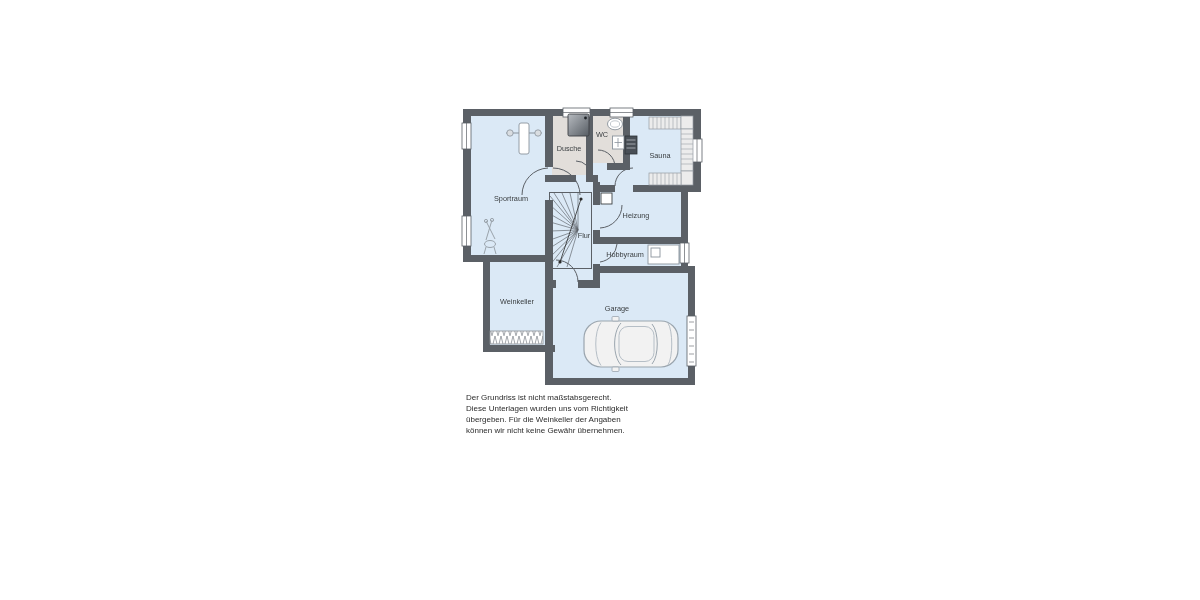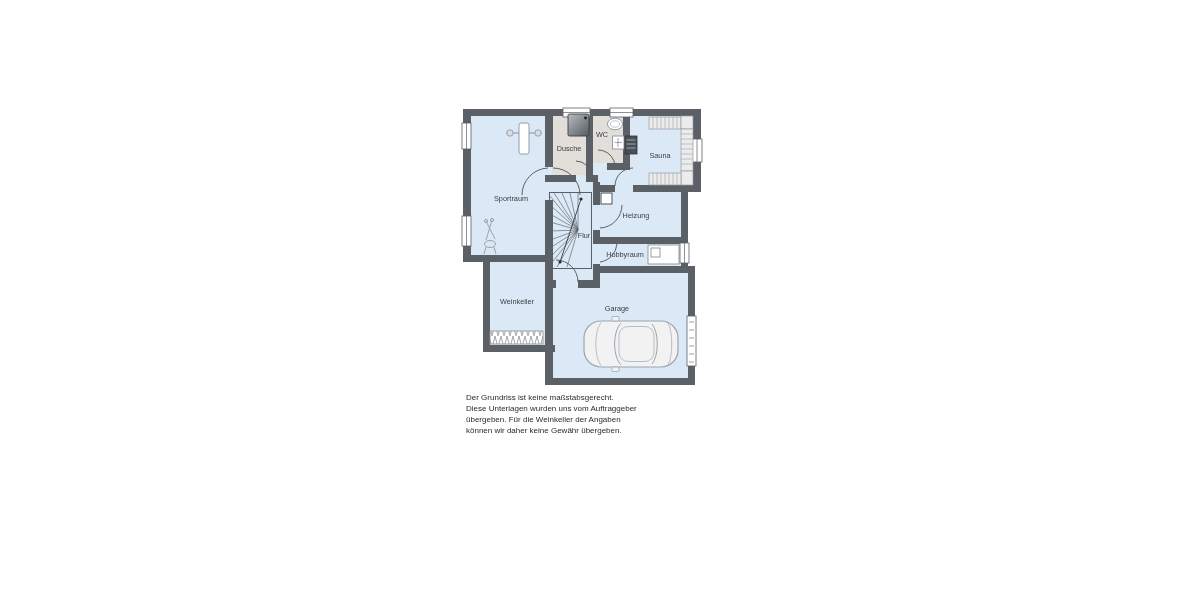--- a/index.html
+++ b/index.html
@@ -247,18 +247,18 @@
       <text class="room-label" x="660" y="158">Sauna</text>
       <text class="room-label" x="636" y="218">Heizung</text>
       <text class="room-label" x="584" y="238">Flur</text>
       <text class="room-label" x="625" y="257">Hobbyraum</text>
       <text class="room-label" x="517" y="304">Weinkeller</text>
       <text class="room-label" x="617" y="311">Garage</text>
     </g>
   </svg>
 
   <div class="disclaimer">
-    <span>Der Grundriss ist keine maßstabsgerecht.</span>
-    <span>Diese Unterlagen wurden uns vom Auftraggeber</span>
+    <span>Der Grundriss ist nicht maßstabsgerecht.</span>
+    <span>Diese Unterlagen wurden uns vom Richtigkeit</span>
     <span>übergeben. Für die Weinkeller der Angaben</span>
-    <span>können wir daher keine Gewähr übergeben.</span>
+    <span>können wir nicht keine Gewähr übernehmen.</span>
   </div>
 </div>
 
 </body></html>

